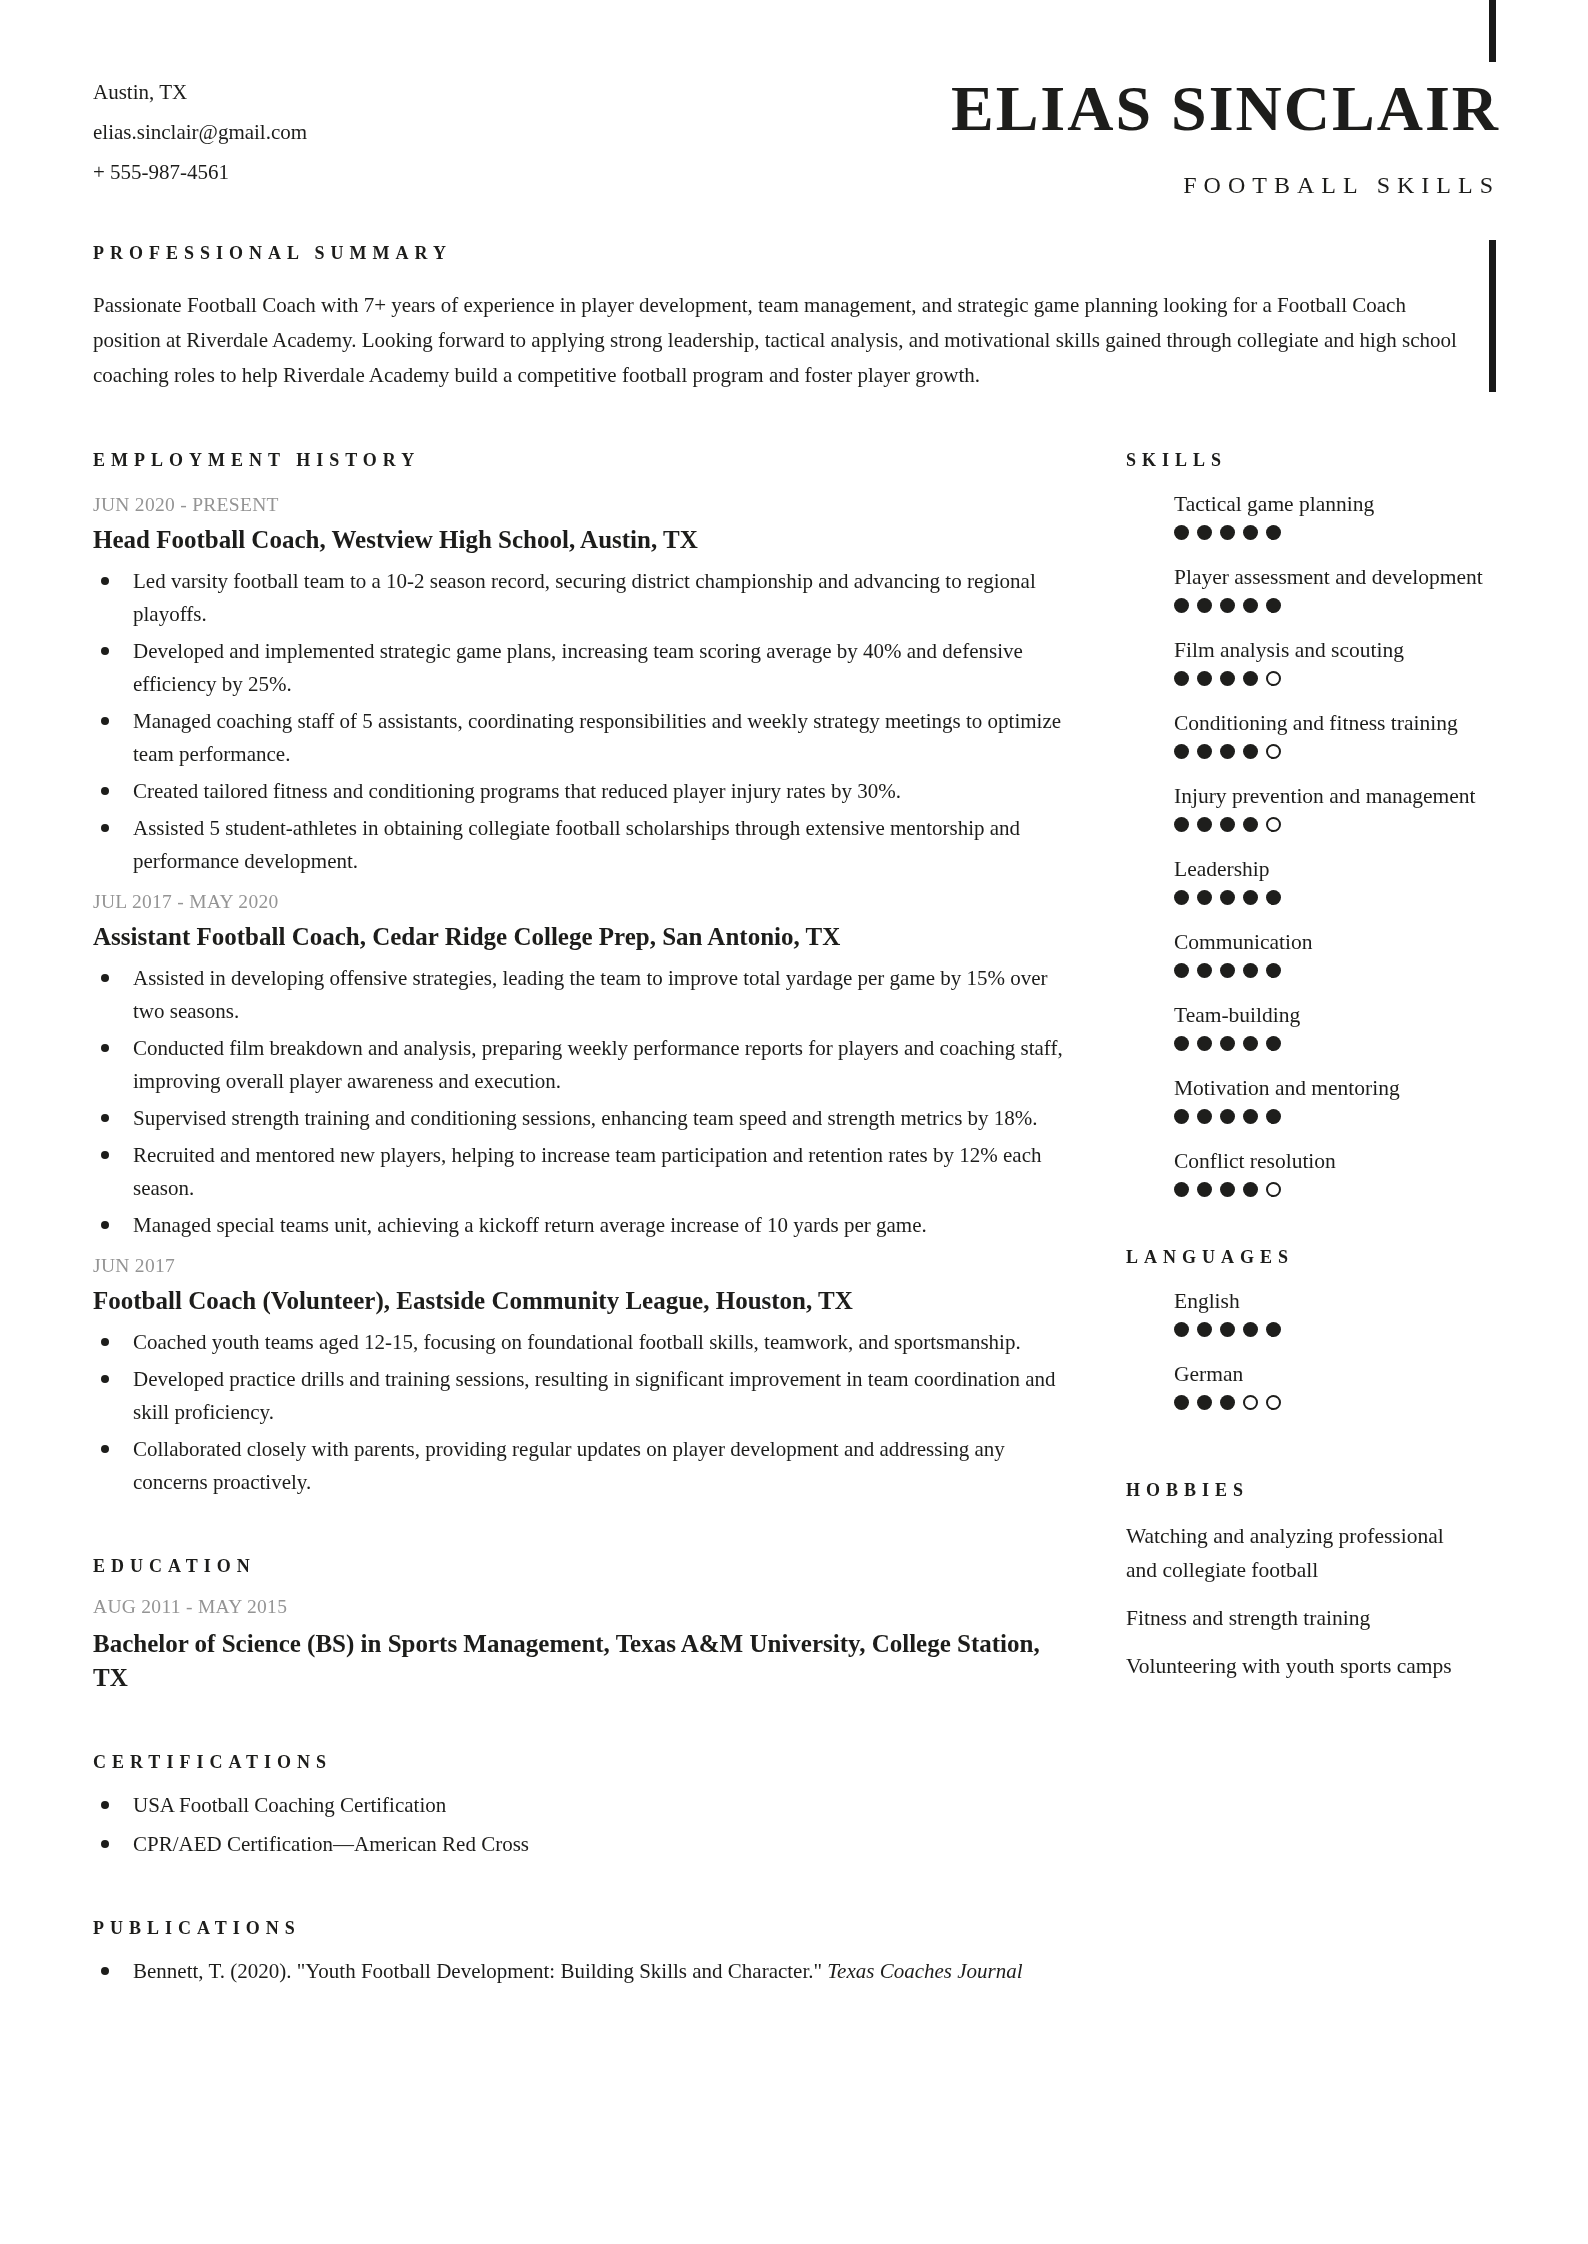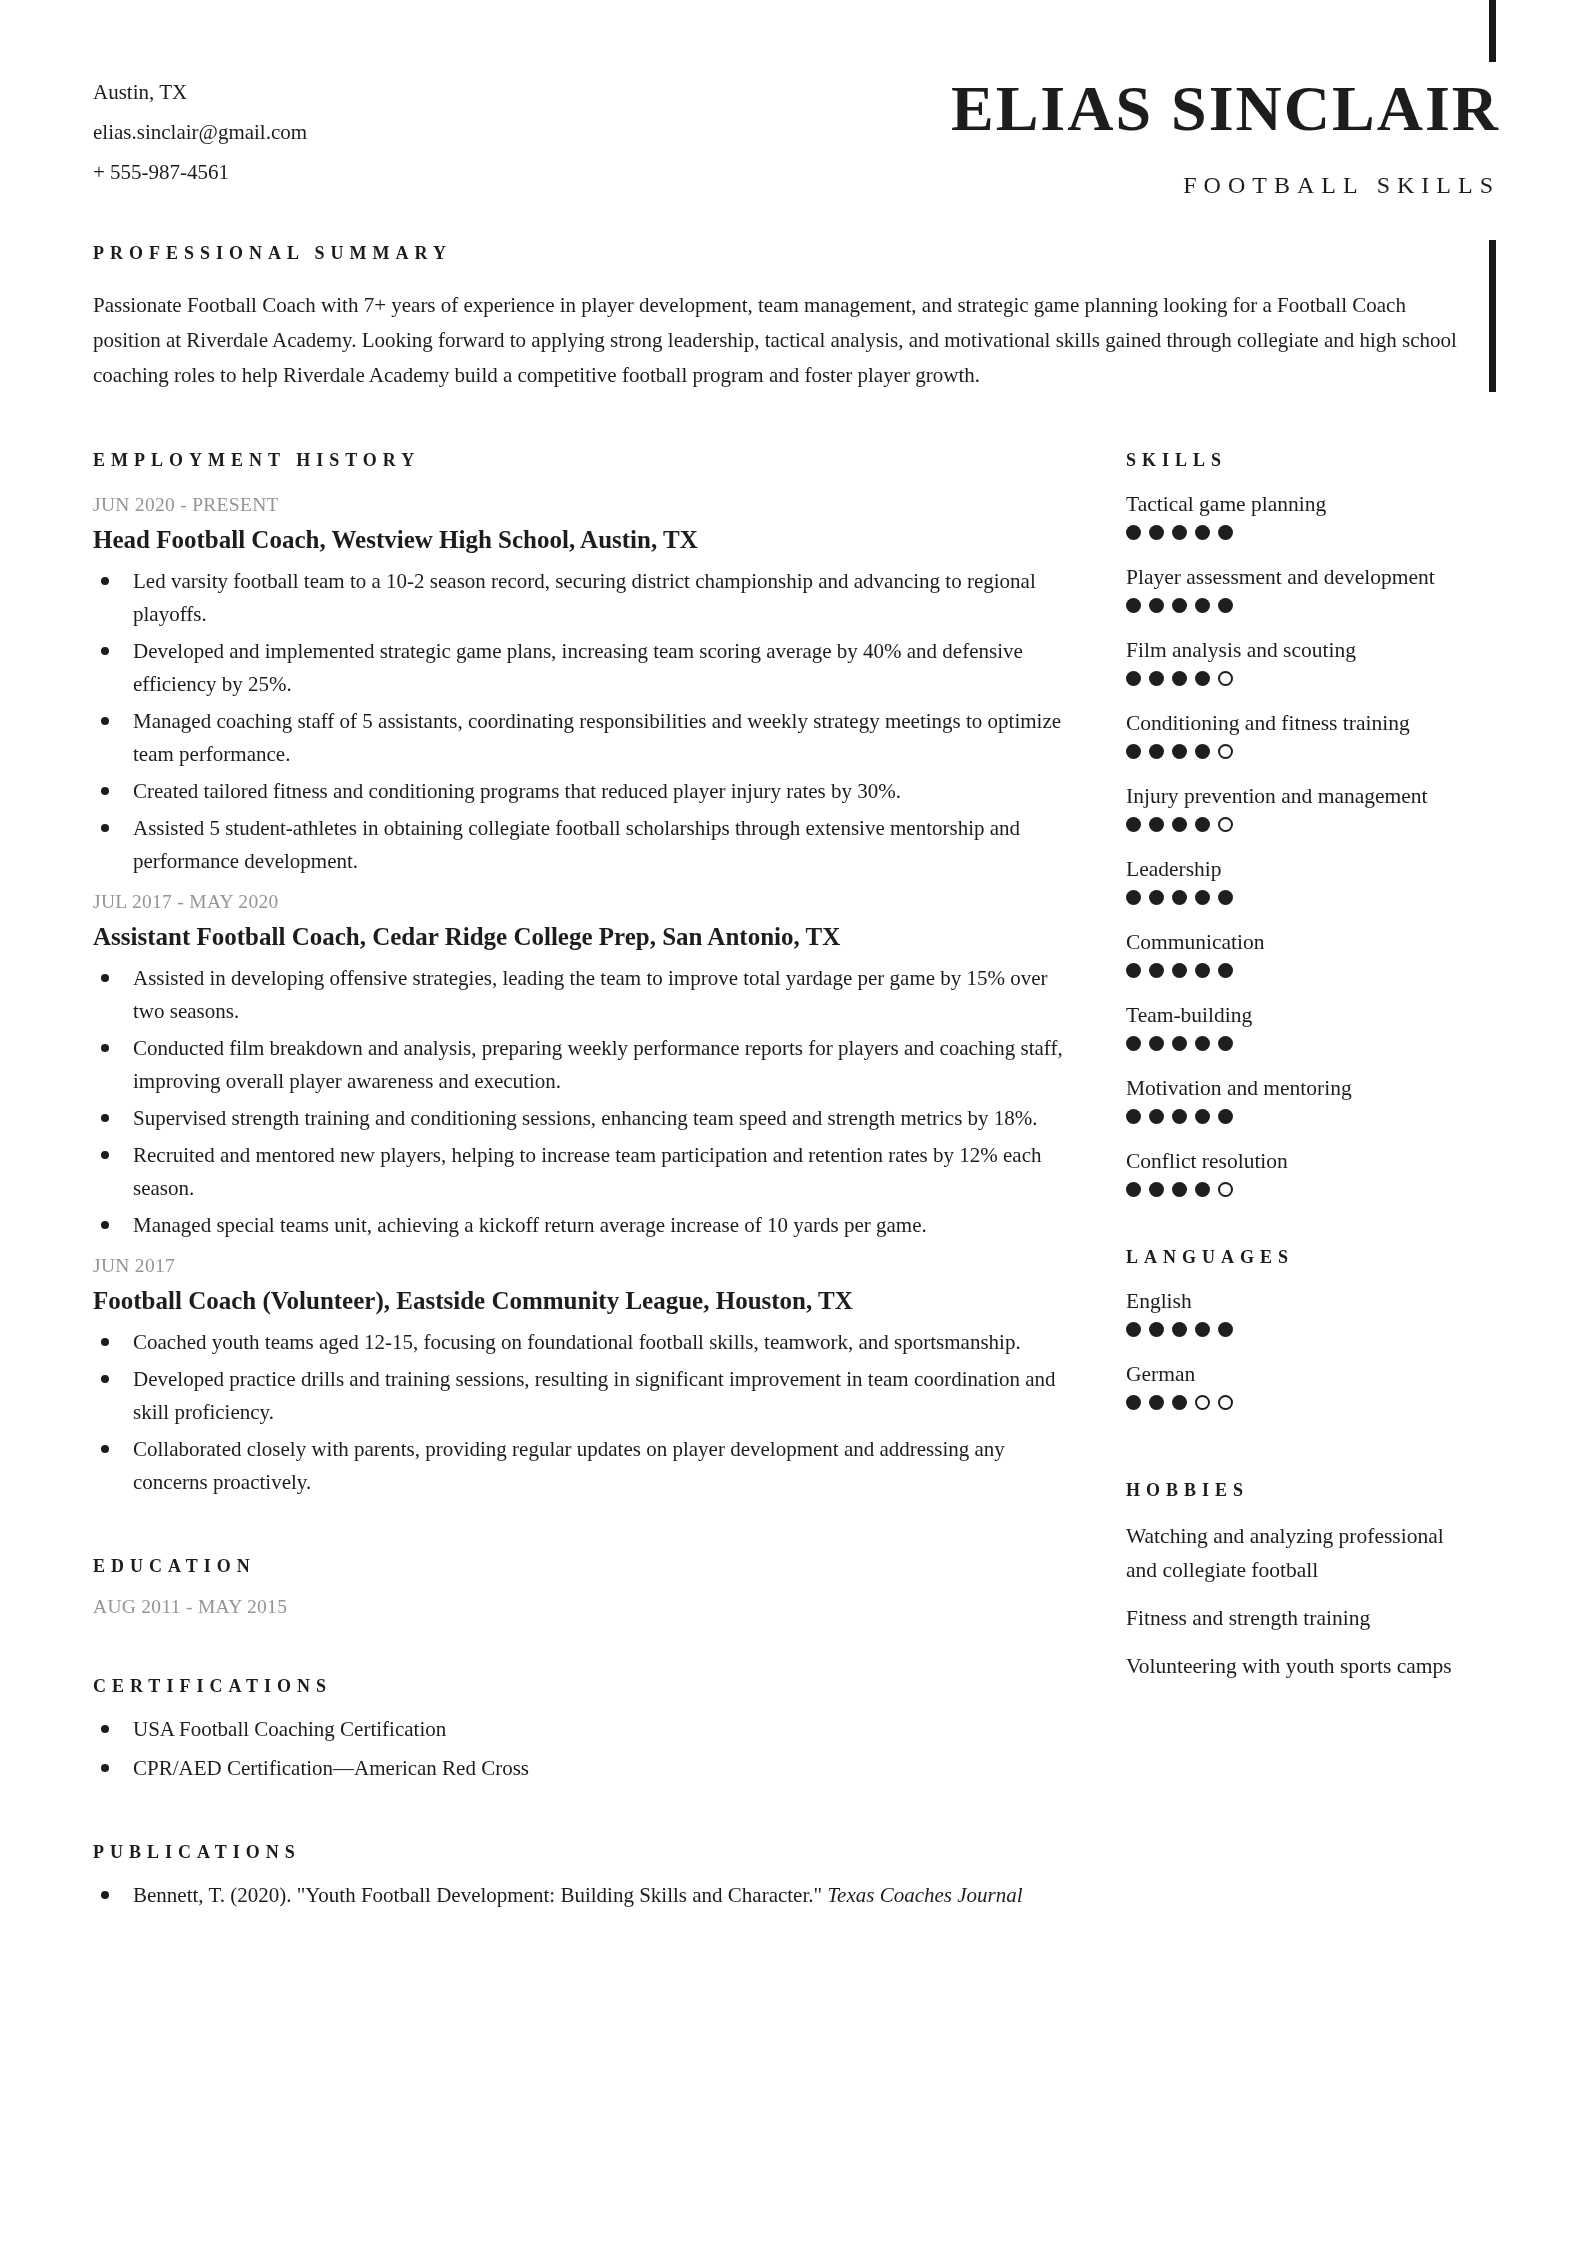--- a/index.html
+++ b/index.html
@@ -49,21 +49,21 @@
   ul.bullets li::before { content:""; position:absolute; left:8px; top:12px; width:8px; height:8px; border-radius:50%; background:var(--text,#1d1d1b); }
 
   .sub-section { margin-top:52px; }
   .edu-dates { font-size:19.5px; line-height:24px; letter-spacing:0.3px; color:var(--muted-date,#949494); margin-top:14px; }
   .edu-degree { font-size:25px; line-height:34px; font-weight:bold; margin-top:8px; }
   ul.bullets.simple { margin-top:12px; }
   ul.bullets.simple li { margin-bottom:6px; }
   .journal-italic { font-style:italic; }
 
   
-  .skill-list { margin-top:14px; }
+  .skill-list { margin-top:14px;margin-left:48px; }
   .skill-item { margin-bottom:21px; }
   .skill-label { font-size:21.5px; line-height:30px; }
   .dots { margin-top:6px; height:16px; }
   .dot { display:inline-block; width:15px; height:15px; border-radius:50%; margin-right:8px; vertical-align:top; }
   .dot.filled { background:var(--dot,#1e1e1c); }
   .dot.open { box-sizing:border-box; border:2.5px solid var(--dot,#1e1e1c); background:transparent; }
 
   .languages-section { margin-top:44px; }
   .hobbies-section { margin-top:64px; }
   .hobby-list { margin-top:14px; }
@@ -149,20 +149,21 @@
 
                     <li>Collaborated closely with parents, providing regular updates on player development and addressing any concerns proactively.</li>
                   </ul>
               </div>
             </div>
         </section>
 
         <section class="sub-section">
           <h2 class="section-heading">EDUCATION</h2>
           <div class="edu-dates">AUG 2011 - MAY 2015</div>
+          <div class="edu-degree">Bachelor of Science (BS) in Sports Management, Texas A&amp;M University, College Station, TX</div>
         </section>
 
         <section class="sub-section">
           <h2 class="section-heading">CERTIFICATIONS</h2>
           <ul class="bullets simple">
 
               <li>USA Football Coaching Certification</li>
 
               <li>CPR/AED Certification—American Red Cross</li>
             </ul>

